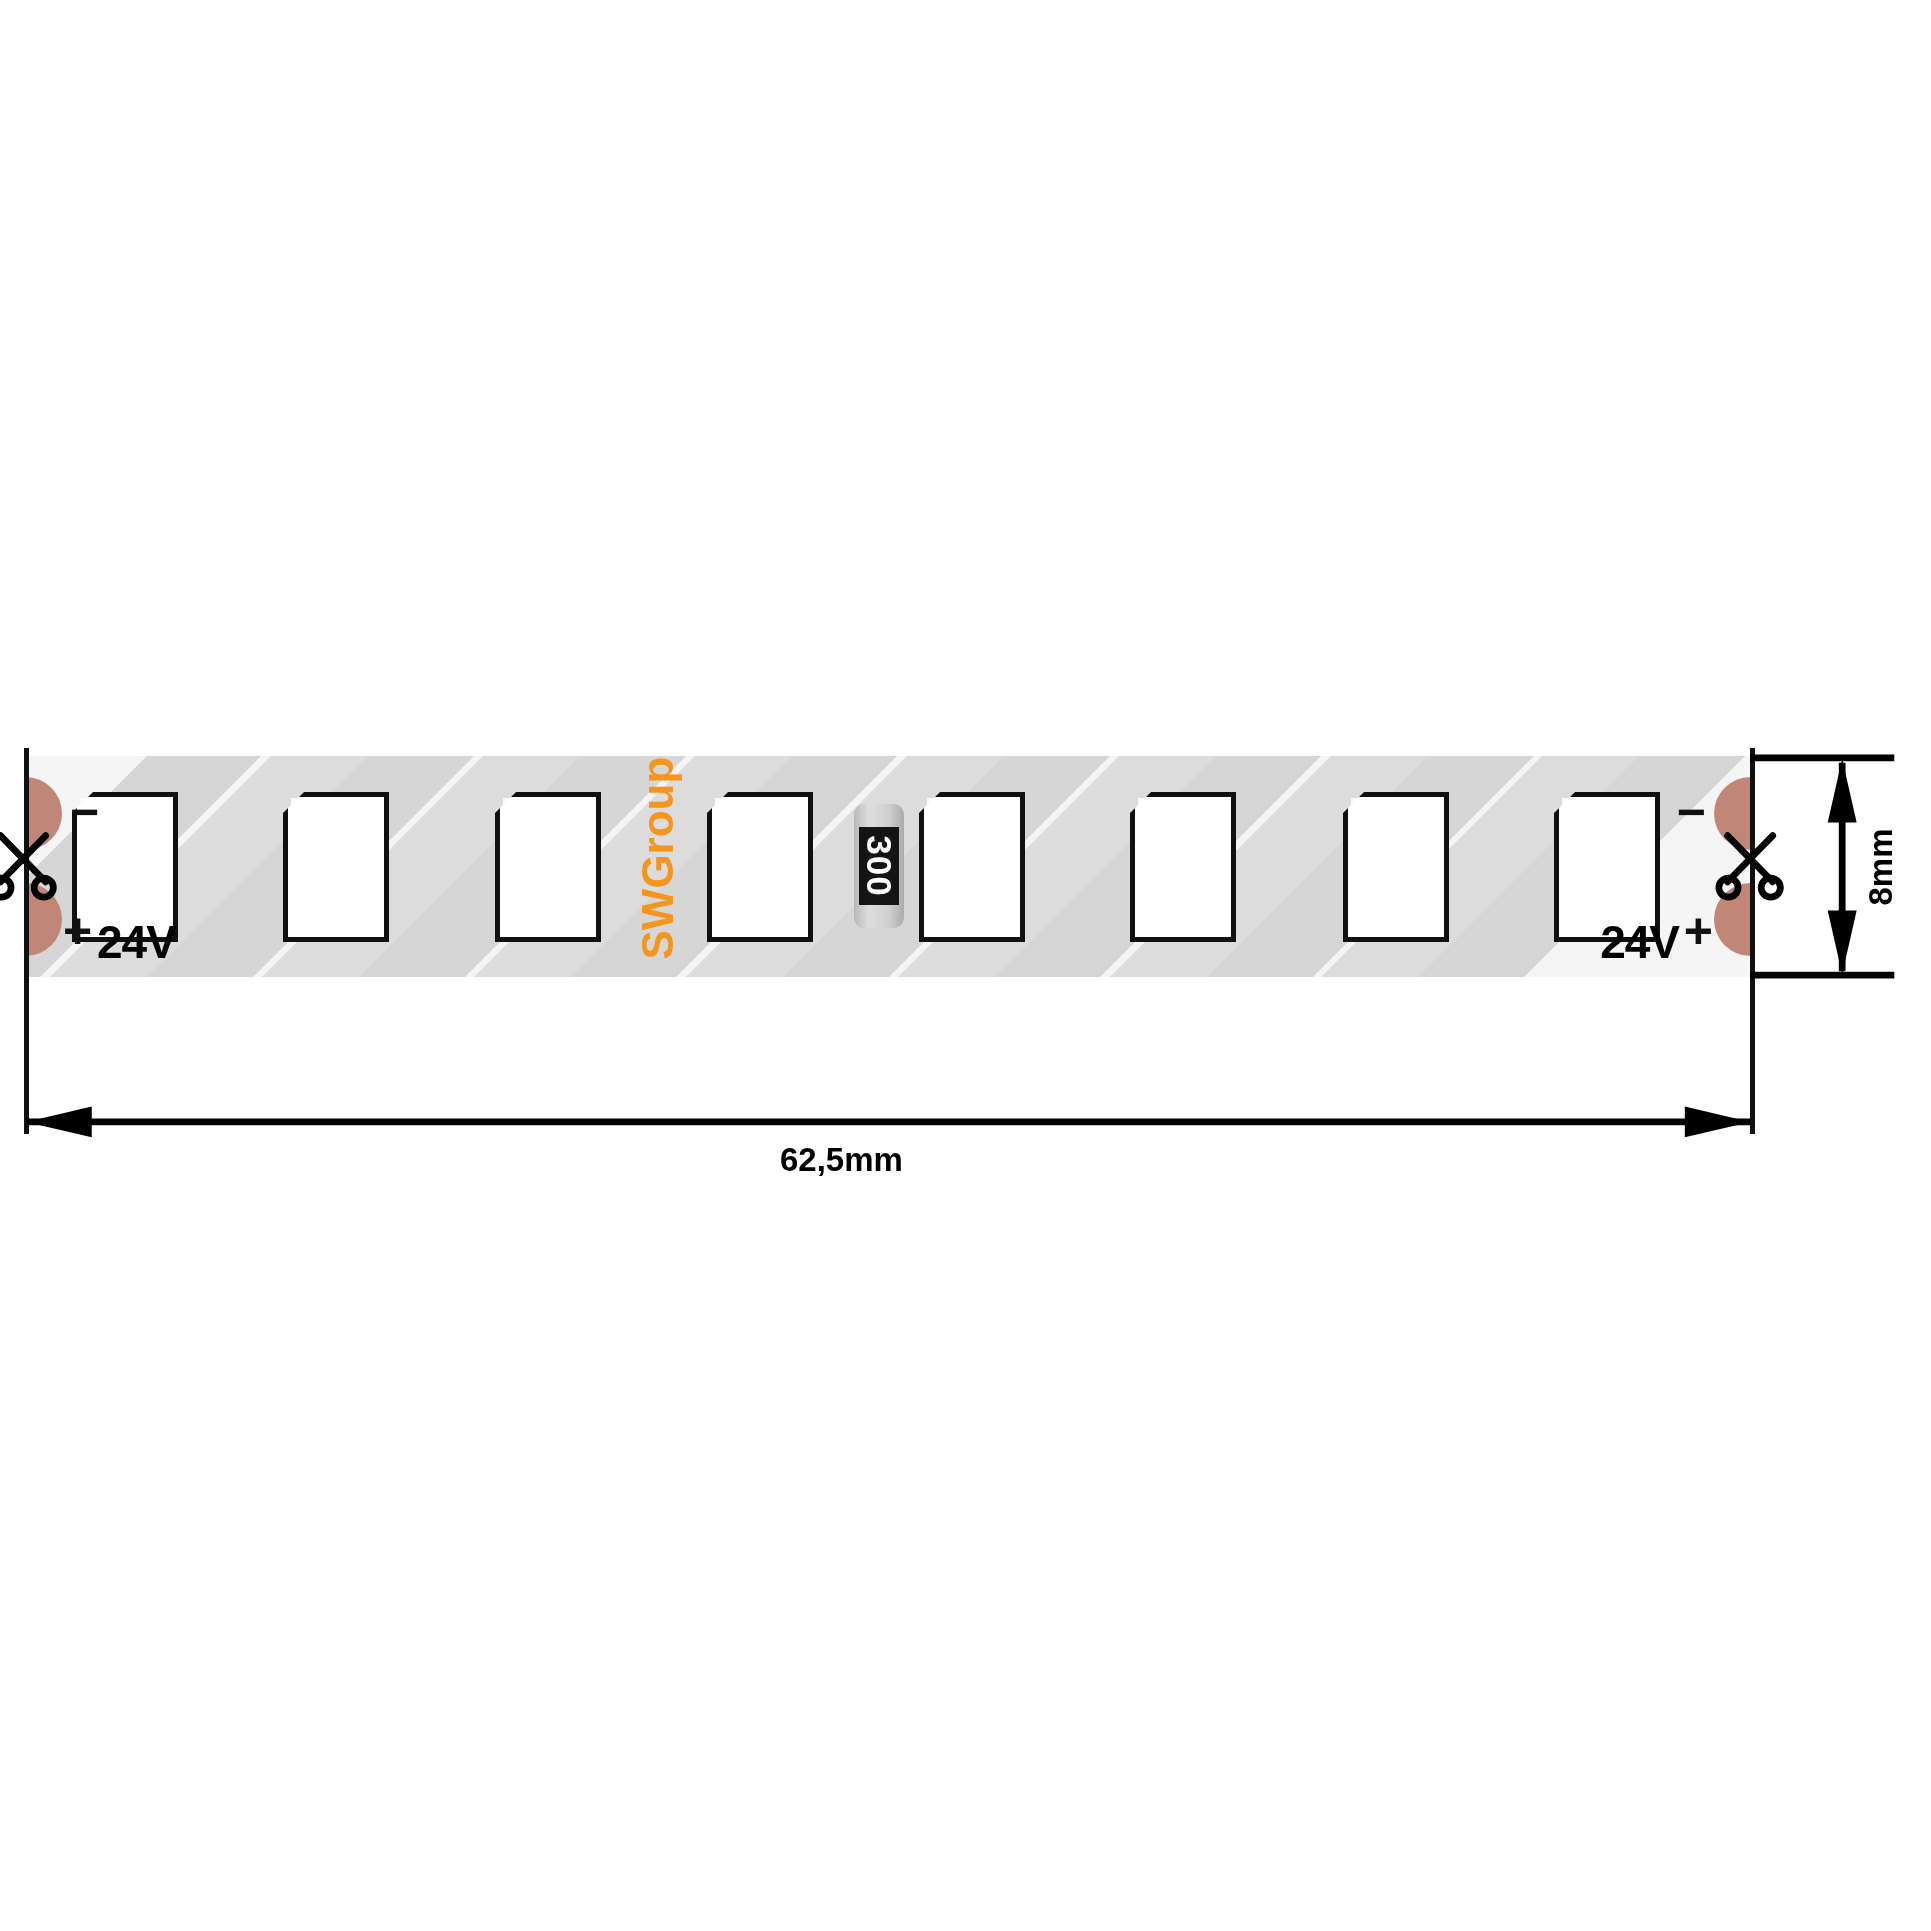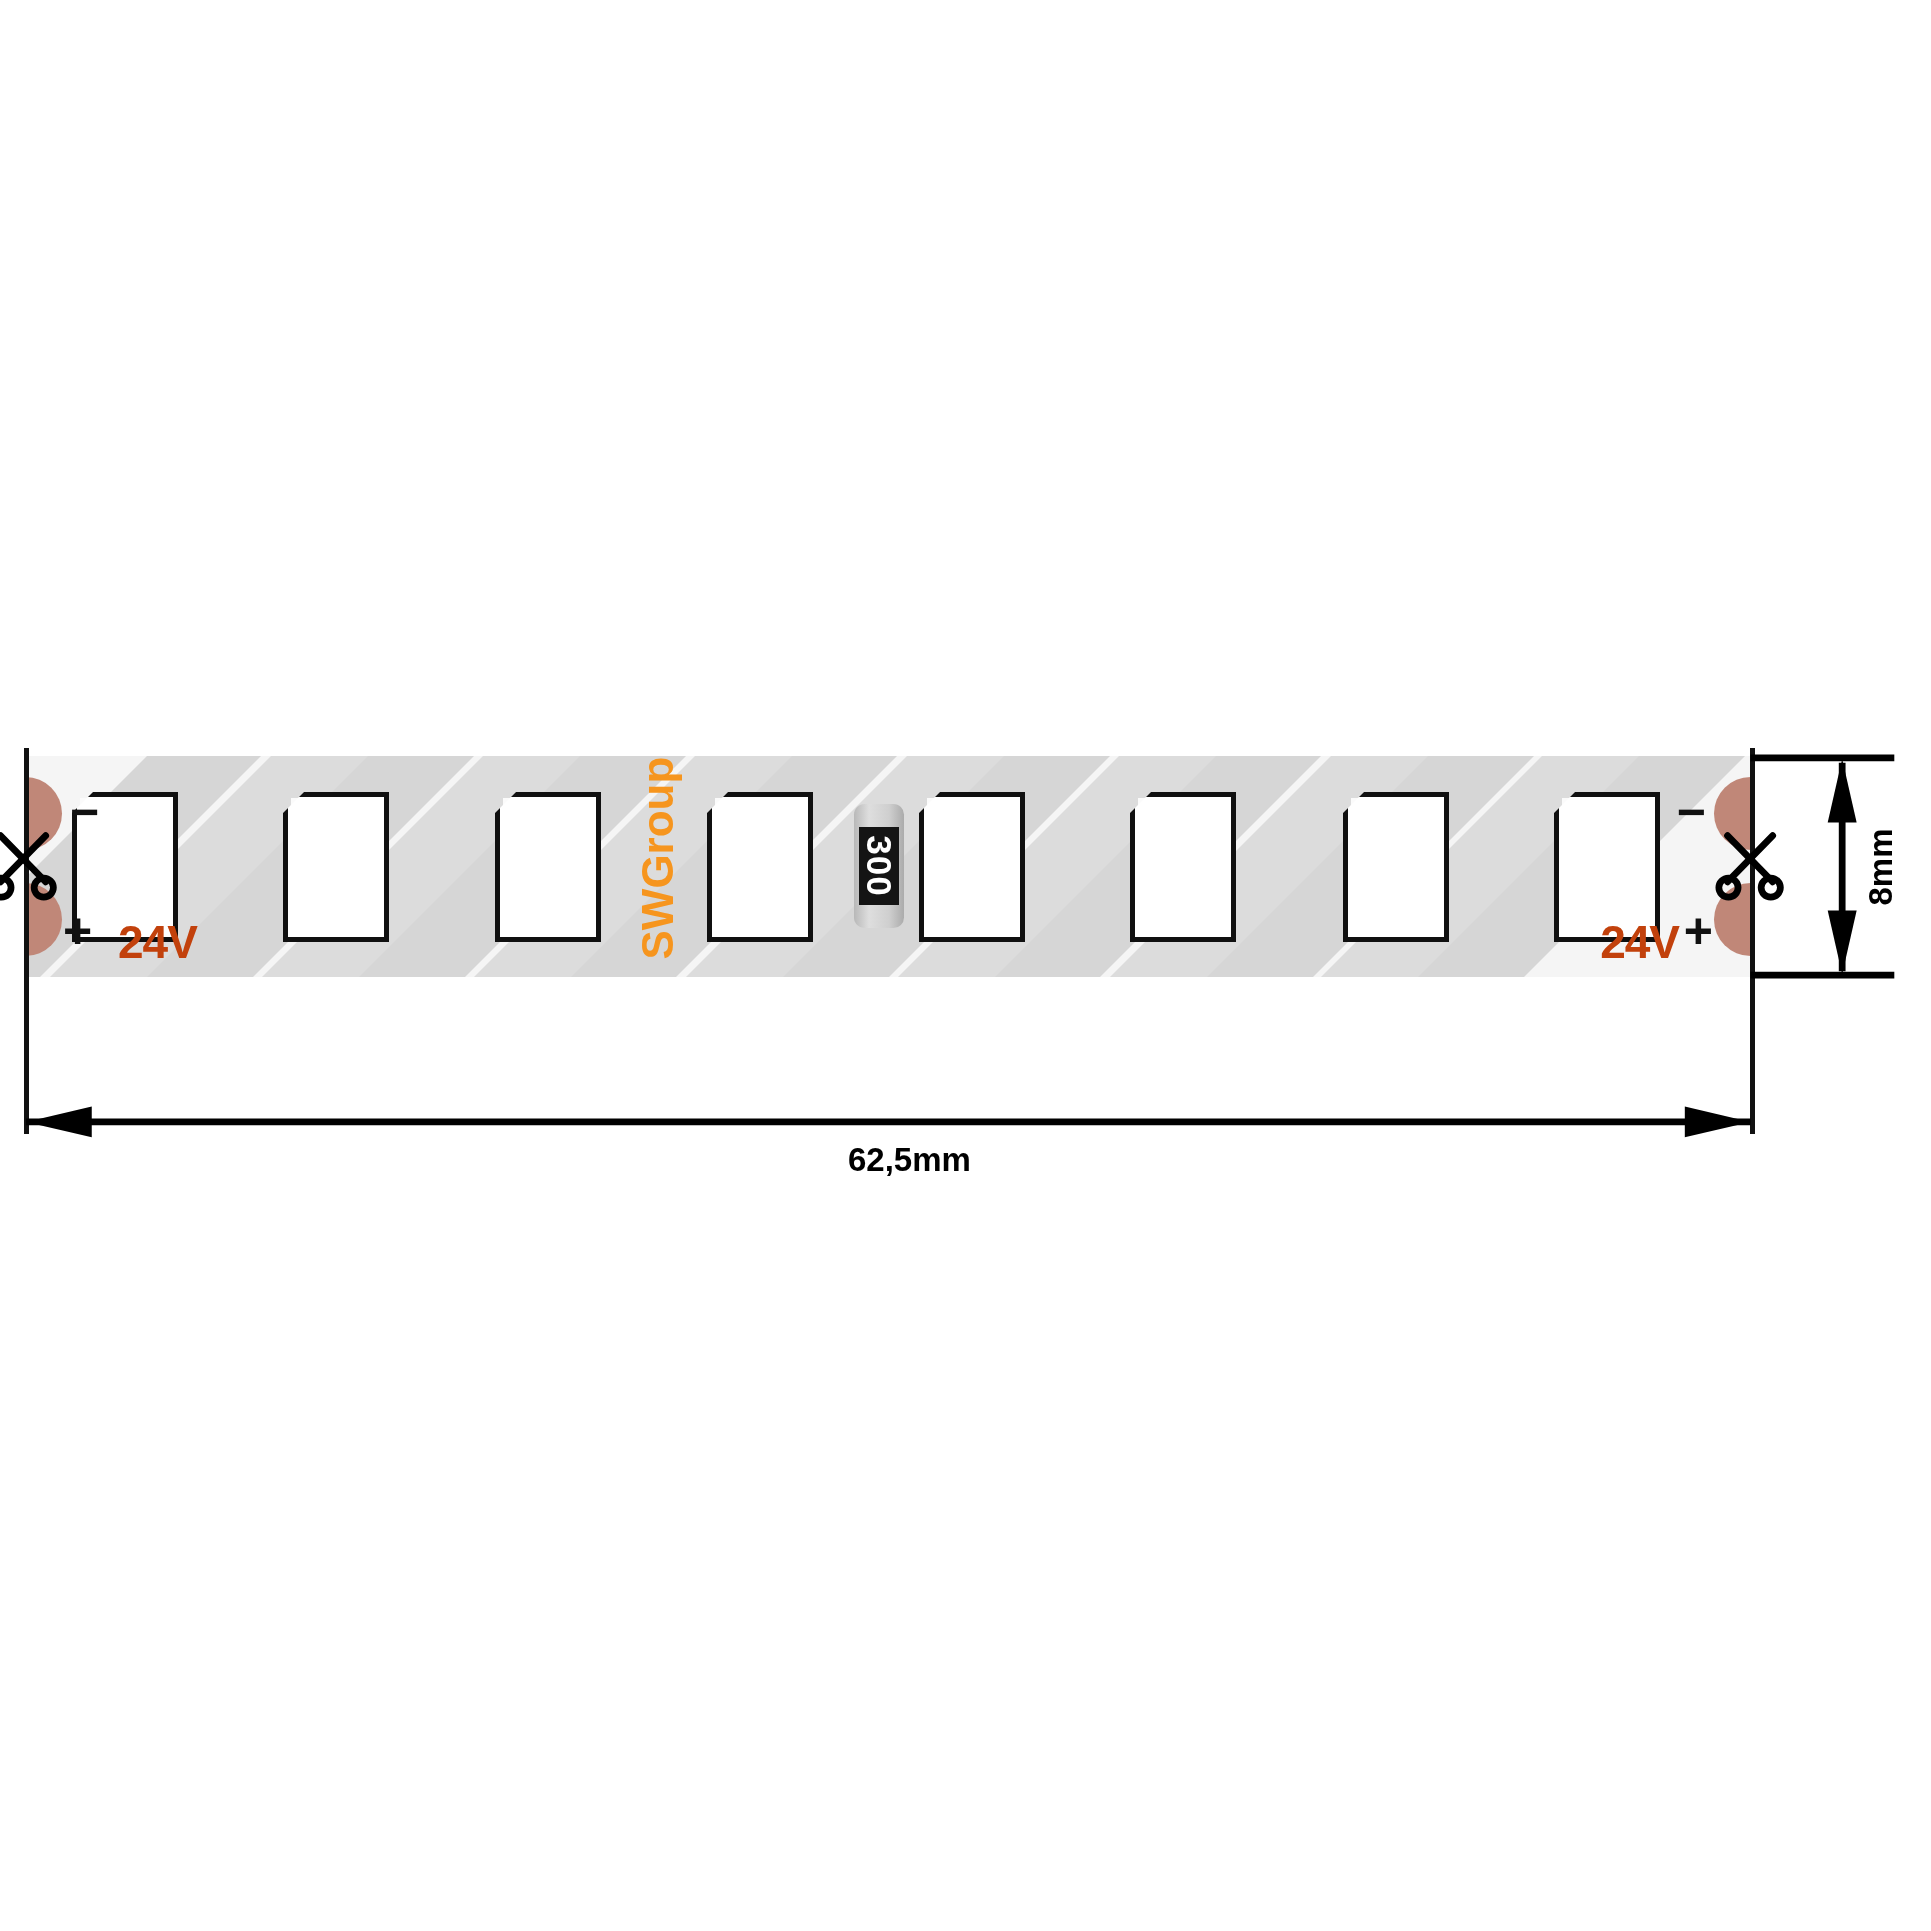--- a/index.html
+++ b/index.html
@@ -189,26 +189,25 @@
   .polarity {
     position: absolute;
     color: #111111;
     font-size: 50px;
     font-weight: bold;
     line-height: 1;
     font-family: "Liberation Sans", sans-serif;
   }
   .volt-label {
     position: absolute;
-    color: #c2410c;
+    color: #000000;
     font-size: 46px;
     font-weight: bold;
     letter-spacing: -1px;
     font-family: "Liberation Sans", sans-serif;
-    margin-left: 21px;
   }
 
   
   .logo {
     position: absolute;
     color: #f6951e;
     font-size: 44px;
     font-weight: bold;
     letter-spacing: 0px;
     transform: rotate(-90deg);
@@ -409,17 +408,17 @@
     <polygon points="1813,1162 1745,1146 1745,1178" fill="#000000"></polygon>
 
     <line x1="1813" y1="785" x2="1962" y2="785" stroke="#000000" stroke-width="7"></line>
     <line x1="1813" y1="1010" x2="1962" y2="1010" stroke="#000000" stroke-width="7"></line>
 
     <line x1="1908" y1="790" x2="1908" y2="1006" stroke="#000000" stroke-width="7"></line>
     <polygon points="1908,786 1893,852 1923,852" fill="#000000"></polygon>
     <polygon points="1908,1009 1893,943 1923,943" fill="#000000"></polygon>
   </svg>
 
-  <div class="dim-text" style="left:848px; top:1141px;">62,5mm</div>
+  <div class="dim-text" style="left:780px; top:1141px;">62,5mm</div>
   <div class="dim-text dim-text-vert" style="left:1844px; top:850px; width:73px; text-align:center;">8mm</div>
 
 </div>
 
 
 </body></html>

